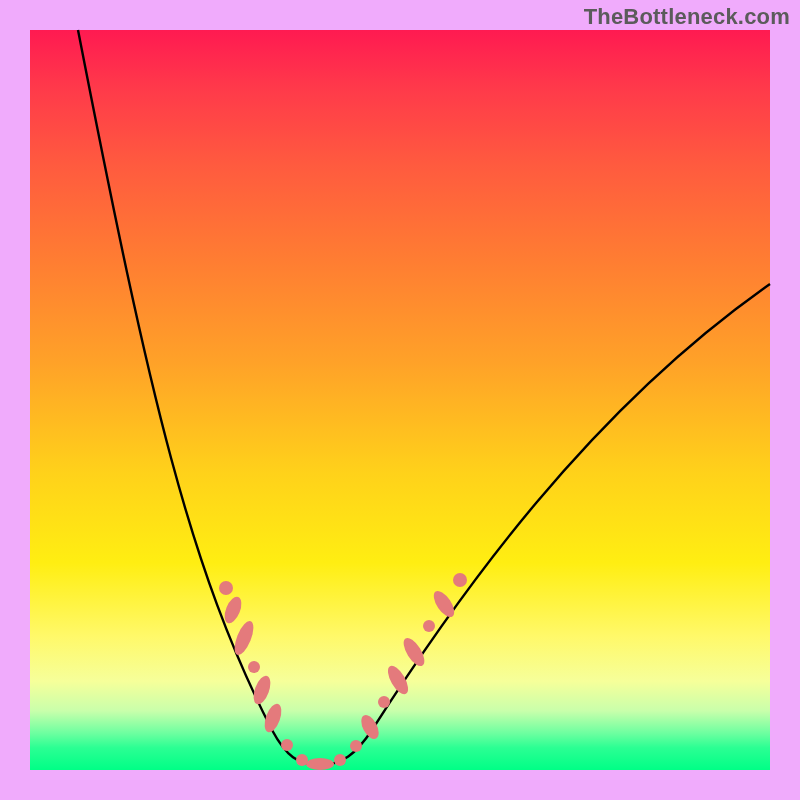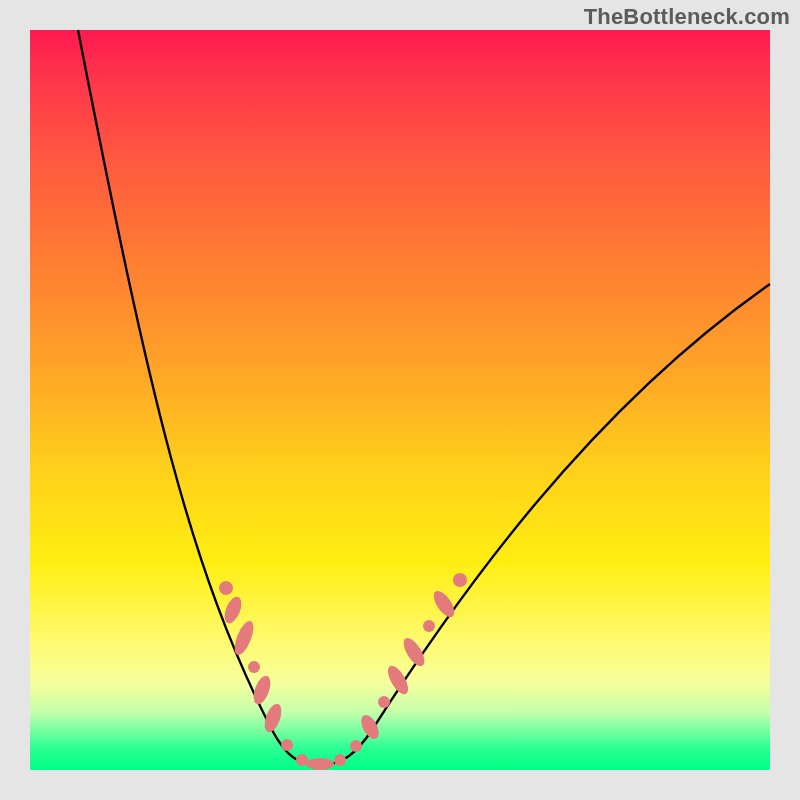--- a/index.html
+++ b/index.html
@@ -8,21 +8,21 @@
     width: 800px;
     height: 800px;
     background: #000;
     overflow: hidden;
     font-family: Arial, Helvetica, sans-serif;
   }
   .frame {
     position: relative;
     width: 800px;
     height: 800px;
-    background: #e5e5e5;
+    background: #f0abfc;
   }
   .plot-area {
     position: absolute;
     left: 30px;
     top: 30px;
     width: 740px;
     height: 740px;
     background: linear-gradient(to bottom,
       #ff1a51 0%,
       #ff3a4a 8%,

